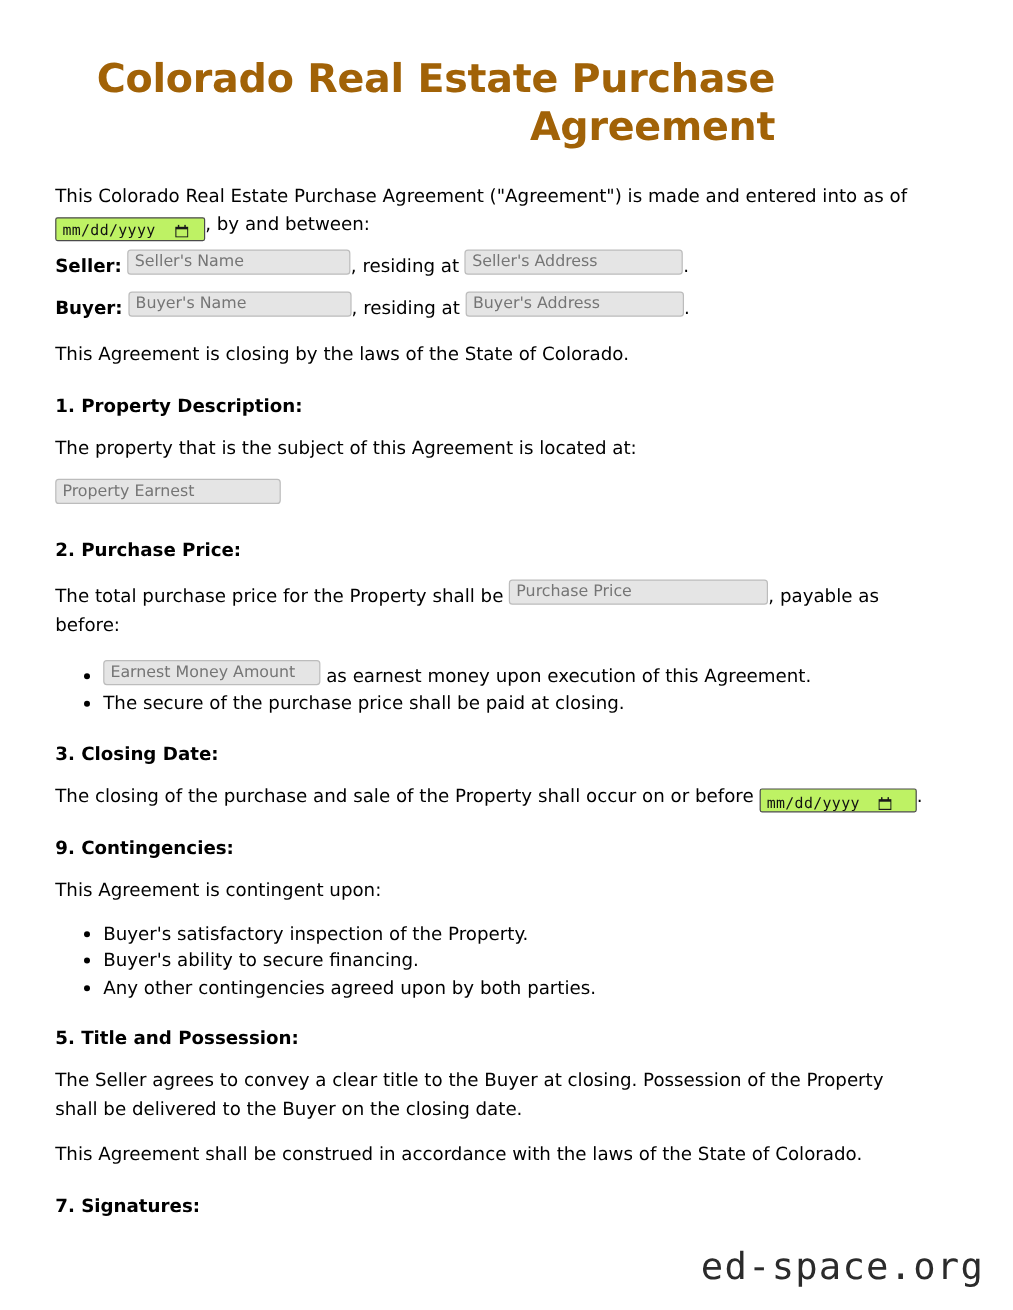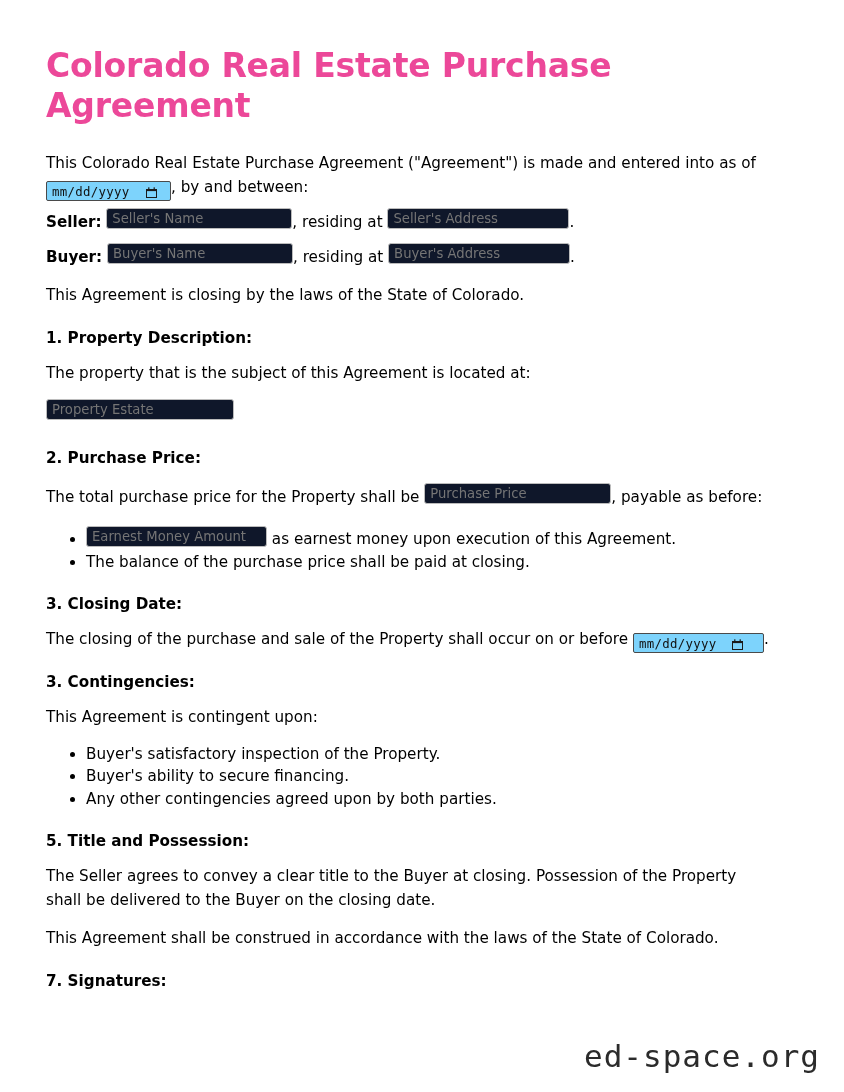--- a/index.html
+++ b/index.html
@@ -23,21 +23,22 @@
     padding: 46px 68px 0 46px;
     box-sizing: border-box;
   }
   h1.doc-title {
     font-size: 33px;
     line-height: 1.2;
     font-weight: bold;
     margin: 0 0 26px 0;
     letter-spacing: -0.2px;
     max-width: 600px;
-    color: #ec4899;
+    color: #a16207;
+    text-align: right;
   }
   p.para {
     font-size: 15.2px;
     line-height: 1.58;
     margin: 0 0 14px 0;
     color: #000;
     max-width: 732px;
   }
   p.tight {
     margin-bottom: 7px;
@@ -62,46 +63,46 @@
     margin: 0 0 1px 0;
     color: #000;
   }
   
   .tinput {
     display: inline-block;
     vertical-align: baseline;
     box-sizing: border-box;
     border: 1px solid #bcbcbc;
     border-radius: 3px;
-    background: #0f172a;
+    background: #e5e5e5;
     font-family: "DejaVu Sans", "Liberation Sans", sans-serif;
     font-size: 13.2px;
     color: #757575;
     padding: 2px 5px 3px 5px;
     height: 21px;
     line-height: 15px;
     overflow: hidden;
     white-space: nowrap;
     position: relative;
     top: 2px;
   }
   .tinput.w-name { width: 186px; }
   .tinput.w-addr { width: 182px; }
   .tinput.w-prop { width: 188px; top: 0; }
-  .tinput.w-price { width: 187px; }
+  .tinput.w-price { width: 216px; }
   .tinput.w-earnest { width: 181px; top: 3px; }
 
   
   .dinput {
     display: inline-block;
     vertical-align: baseline;
     box-sizing: border-box;
     border: 1px solid #4a4a4a;
     border-radius: 2px;
-    background: #7dd3fc;
+    background: #bef264;
     font-family: "DejaVu Sans Mono", "Liberation Mono", monospace;
     font-size: 12.4px;
     letter-spacing: 0.3px;
     color: #111111;
     height: 20px;
     line-height: 17px;
     padding: 0 4px 0 5px;
     position: relative;
     top: 3px;
     white-space: nowrap;
@@ -164,49 +165,49 @@
     <span class="strong-label">Buyer:</span>
     <span class="tinput w-name">Buyer's Name</span><span>, residing at</span>
     <span class="tinput w-addr">Buyer's Address</span><span>.</span>
   </p>
 
   <p class="para">This Agreement is closing by the laws of the State of Colorado.</p>
 
   <h2 class="section first">1. Property Description:</h2>
   <p class="para">The property that is the subject of this Agreement is located at:</p>
   <p class="para">
-    <span class="tinput w-prop">Property Estate</span>
+    <span class="tinput w-prop">Property Earnest</span>
   </p>
 
   <h2 class="section">2. Purchase Price:</h2>
   <p class="para">
     <span>The total purchase price for the Property shall be</span>
     <span class="tinput w-price">Purchase Price</span><span>, payable as before:</span>
   </p>
   <ul class="bullets">
     <li>
       <span class="tinput w-earnest">Earnest Money Amount</span>
       <span>as earnest money upon execution of this Agreement.</span>
     </li>
-    <li>The balance of the purchase price shall be paid at closing.</li>
+    <li>The secure of the purchase price shall be paid at closing.</li>
   </ul>
 
   <h2 class="section">3. Closing Date:</h2>
   <p class="para">
     <span>The closing of the purchase and sale of the Property shall occur on or before</span>
     <span class="dinput d-closing">
       <span class="dtext">mm/dd/yyyy</span><span class="cal-icon"><svg width="11" height="11" viewBox="0 0 11 11" xmlns="http://www.w3.org/2000/svg">
             <rect x="0.5" y="2.5" width="10" height="8" fill="none" stroke="#1a1a1a" stroke-width="1"></rect>
             <rect x="0.5" y="2.5" width="10" height="1.6" fill="#1a1a1a"></rect>
             <rect x="2.2" y="0.3" width="1.2" height="2.4" fill="#1a1a1a"></rect>
             <rect x="7.6" y="0.3" width="1.2" height="2.4" fill="#1a1a1a"></rect>
           </svg></span></span><span>.</span>
   </p>
 
-  <h2 class="section">3. Contingencies:</h2>
+  <h2 class="section">9. Contingencies:</h2>
   <p class="para">This Agreement is contingent upon:</p>
   <ul class="bullets">
     <li>Buyer's satisfactory inspection of the Property.</li>
     <li>Buyer's ability to secure financing.</li>
     <li>Any other contingencies agreed upon by both parties.</li>
   </ul>
 
   <h2 class="section">5. Title and Possession:</h2>
   <p class="para">The Seller agrees to convey a clear title to the Buyer at closing. Possession of the Property shall be delivered to the Buyer on the closing date.</p>
 

